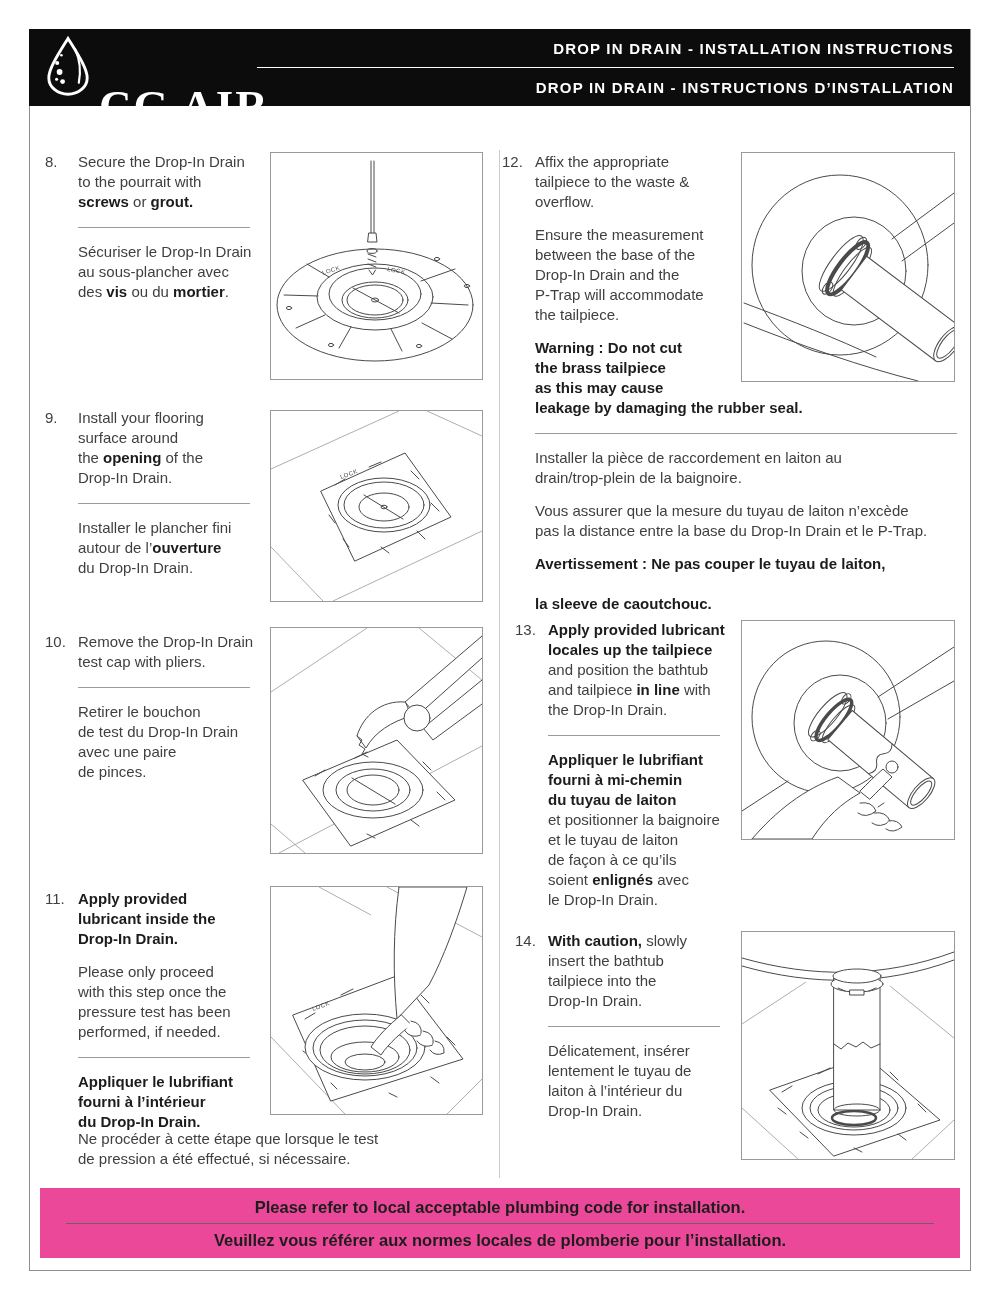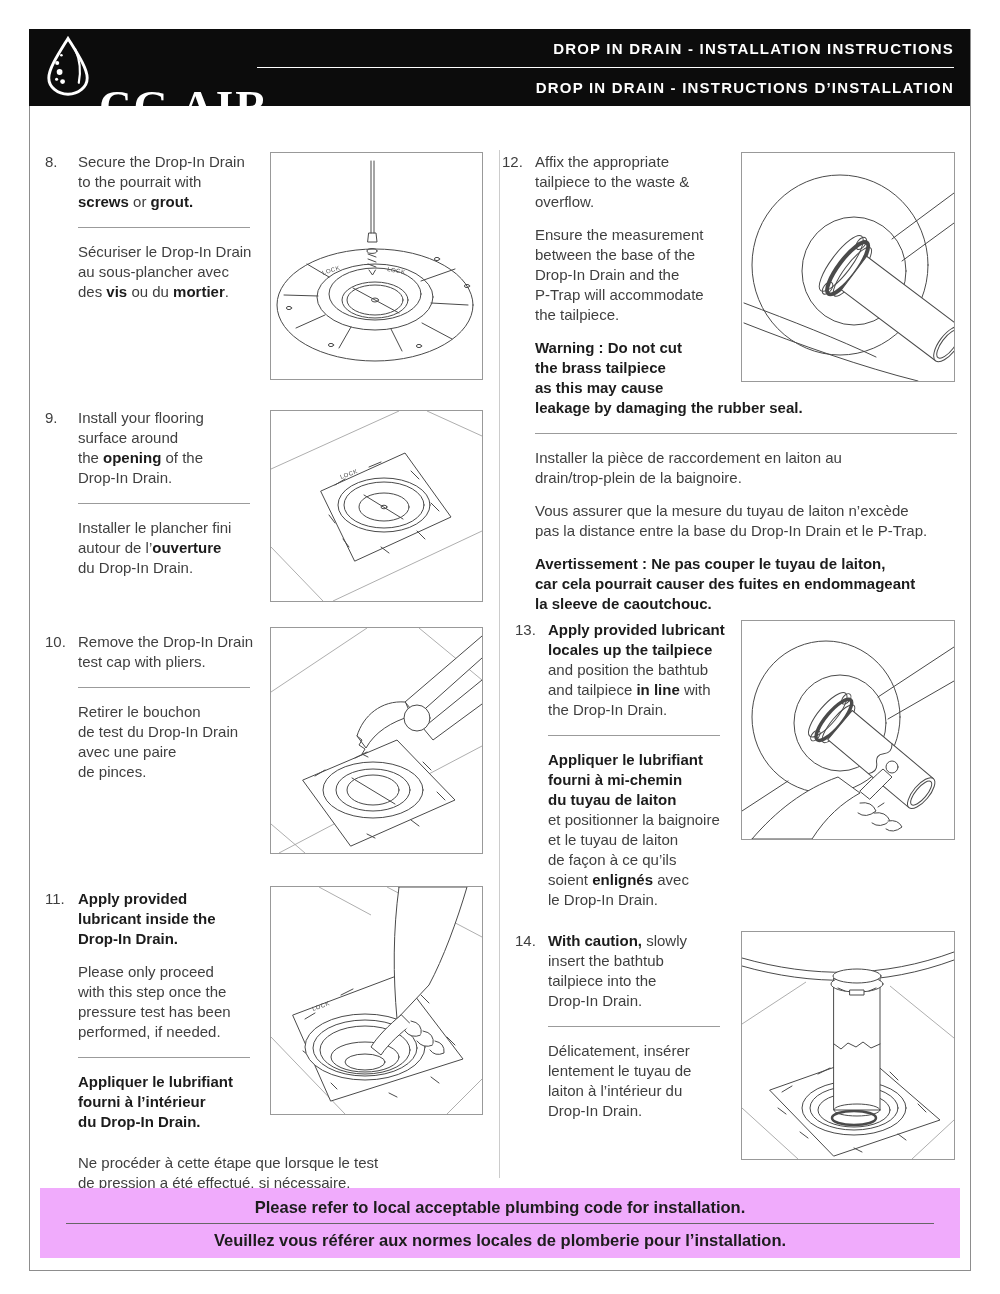--- a/index.html
+++ b/index.html
@@ -26,35 +26,35 @@
   .tp b{color:#1c1c1c;}
   .tdiv{height:1px;background:#9b9b9b;margin:15px 0 14px 0;width:172px;}
   #step12 .tdiv{width:100%;}
   #step8{left:45px;top:152px;width:232px;}
   #step9{left:45px;top:408px;width:232px;}
   #step10{left:45px;top:632px;width:232px;}
   #step11{left:45px;top:889px;width:232px;}
   #step12{left:502px;top:152px;width:455px;}
   #step13{left:515px;top:620px;width:232px;}
   #step14{left:515px;top:931px;width:232px;}
-  .note{position:absolute;left:78px;top:1129px;width:420px;color:#3f3f3f;font-size:15px;line-height:20px;margin-top:24px;}
+  .note{position:absolute;left:78px;top:1129px;width:420px;color:#3f3f3f;font-size:15px;line-height:20px;}
   .note .tp{margin:0;}
   
   .fig{position:absolute;border:1px solid #999;background:#fff;}
   .fig svg{display:block;width:100%;height:100%;}
   #fig8{left:270px;top:152px;width:211px;height:226px;}
   #fig9{left:270px;top:410px;width:211px;height:190px;}
   #fig10{left:270px;top:627px;width:211px;height:225px;}
   #fig11{left:270px;top:886px;width:211px;height:227px;}
   #fig12{left:741px;top:152px;width:212px;height:228px;}
   #fig13{left:741px;top:620px;width:212px;height:218px;}
   #fig14{left:741px;top:931px;width:212px;height:227px;}
   .lock{font-size:6px;fill:#4a4a4a;stroke:none;letter-spacing:0.5px;font-family:"Liberation Sans",sans-serif;}
   
-  .footer{position:absolute;left:40px;top:1188px;width:920px;height:70px;background:#f0abfc;
+  .footer{position:absolute;left:40px;top:1188px;width:920px;height:70px;background:#ec4899;
           display:flex;flex-direction:column;justify-content:center;}
   .fline{text-align:center;font-weight:bold;font-size:16.5px;color:#1d1d1d;line-height:22px;}
   .fdiv{height:1px;background:#666;margin:5px 26px;}
 </style>
 </head>
 <body>
 
 <div class="page">
   <div class="frame"></div>
 
@@ -126,21 +126,21 @@
 
   <section class="step" id="step12">
     <div class="num">12.</div>
     <div class="stext">
         <p class="tp"><span>Affix the appropriate</span><br><span>tailpiece to the waste &amp;</span><br><span>overflow.</span></p>
         <p class="tp"><span>Ensure the measurement</span><br><span>between the base of the</span><br><span>Drop-In Drain and the</span><br><span>P-Trap will accommodate</span><br><span>the tailpiece.</span></p>
         <p class="tp"><b>Warning : Do not cut</b><br><b>the brass tailpiece</b><br><b>as this may cause</b><br><b>leakage by damaging the rubber seal.</b></p>
         <div class="tdiv"></div>
         <p class="tp"><span>Installer la pièce de raccordement en laiton au</span><br><span>drain/trop-plein de la baignoire.</span></p>
         <p class="tp"><span>Vous assurer que la mesure du tuyau de laiton n’excède</span><br><span>pas la distance entre la base du Drop-In Drain et le P-Trap.</span></p>
-        <p class="tp"><b>Avertissement : Ne pas couper le tuyau de laiton,</b><br><b>car cela pourrait causer des fuites en endommageant</b><br><b>la sleeve de caoutchouc.</b></p>
+        <p class="tp"><b>Avertissement : Ne pas couper le tuyau de laiton,</b><br><br><b>la sleeve de caoutchouc.</b></p>
       </div>
   </section>
   <section class="step" id="step13">
     <div class="num">13.</div>
     <div class="stext">
         <p class="tp"><b>Apply provided lubricant</b><br><b>locales up the tailpiece</b><br><span>and position the bathtub</span><br><span>and tailpiece </span><b>in line</b><span> with</span><br><span>the Drop-In Drain.</span></p>
         <div class="tdiv"></div>
         <p class="tp"><b>Appliquer le lubrifiant</b><br><b>fourni à mi-chemin</b><br><b>du tuyau de laiton</b><br><span>et positionner la baignoire</span><br><span>et le tuyau de laiton</span><br><span>de façon à ce qu’ils</span><br><span>soient </span><b>enlignés</b><span> avec</span><br><span>le Drop-In Drain.</span></p>
       </div>
   </section>

